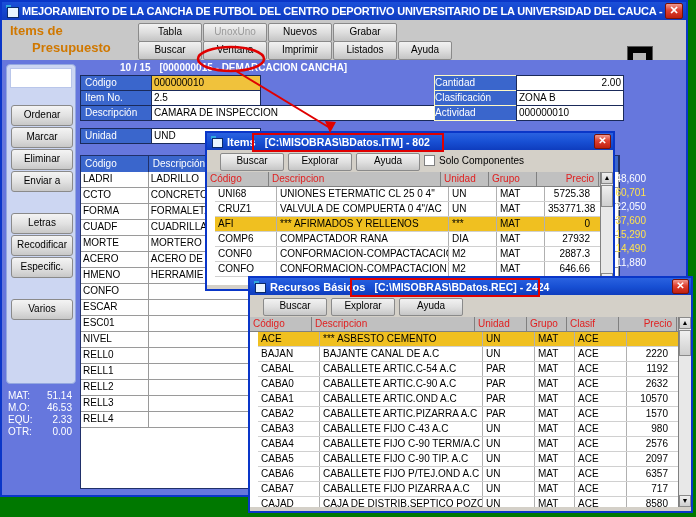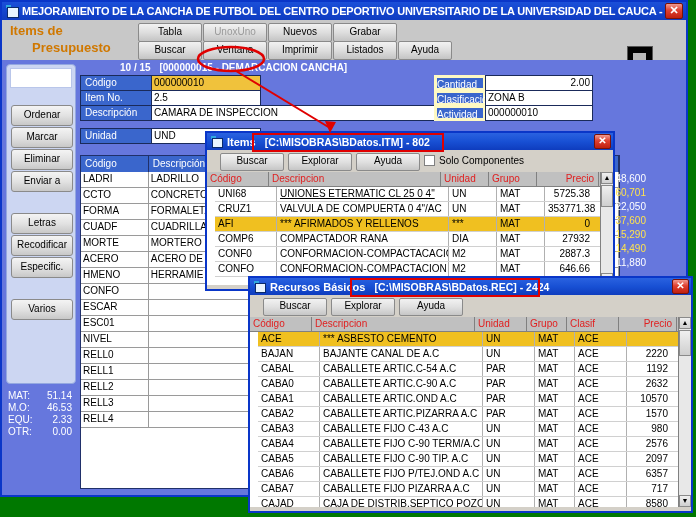--- a/index.html
+++ b/index.html
@@ -121,23 +121,23 @@
     padding-left:2px;border:1px solid #1a2a5a;box-sizing:border-box;
     margin-bottom:-1px;white-space:nowrap;overflow:hidden;
   }
   .fval.hl{background:#f0c23c;}
   .w-codigo{width:110px;}
   .w-item{width:110px;}
   .w-desc{width:290px;}
   .w-unidad{width:110px;}
   .form-right{position:absolute;left:432px;top:15px;}
   .flab2{
-    width:52px;background:#3a66cc;color:#ffffff;
+    width:83px;background:#3a66cc;color:#ffffff;
     font-size:10px;line-height:14px;padding-left:0;
-    border:3px solid #fef9c3;box-sizing:border-box;
+    border:1px solid #fef9c3;box-sizing:border-box;
     margin-right:-1px;margin-bottom:-1px;
   }
   .fval2{
     width:108px;background:#ffffff;color:#000;font-size:10px;line-height:14px;
     padding:0 2px;border:1px solid #1a2a5a;box-sizing:border-box;
     margin-bottom:-1px;white-space:nowrap;overflow:hidden;
   }
   .fval2.right{text-align:right;}
   
   .main-grid{
@@ -469,21 +469,21 @@
     <div class="cg-head">
       <div style="width:62px;">Código</div>
       <div style="width:172px;">Descripcion</div>
       <div style="width:48px;">Unidad</div>
       <div style="width:48px;">Grupo</div>
       <div style="width:62px;" class="num">Precio</div>
     </div>
     <div id="items-grid-body">
         <div class="cg-row">
           <div style="width: 62px;">UNI68</div>
-          <div style="width: 172px; text-decoration: underline;">UNIONES ETERMATIC CL 25  0 4"</div>
+          <div style="width: 172px;">UNIONES ETERMATIC CL 25  0 4"</div>
           <div style="width: 48px;">UN</div>
           <div style="width: 48px;">MAT</div>
           <div class="num" style="width: 62px;">5725.38</div>
         </div>
         <div class="cg-row">
           <div style="width: 62px;">CRUZ1</div>
           <div style="width: 172px;">VALVULA DE COMPUERTA  0 4"/AC</div>
           <div style="width: 48px;">UN</div>
           <div style="width: 48px;">MAT</div>
           <div class="num" style="width: 62px;">353771.38</div>

